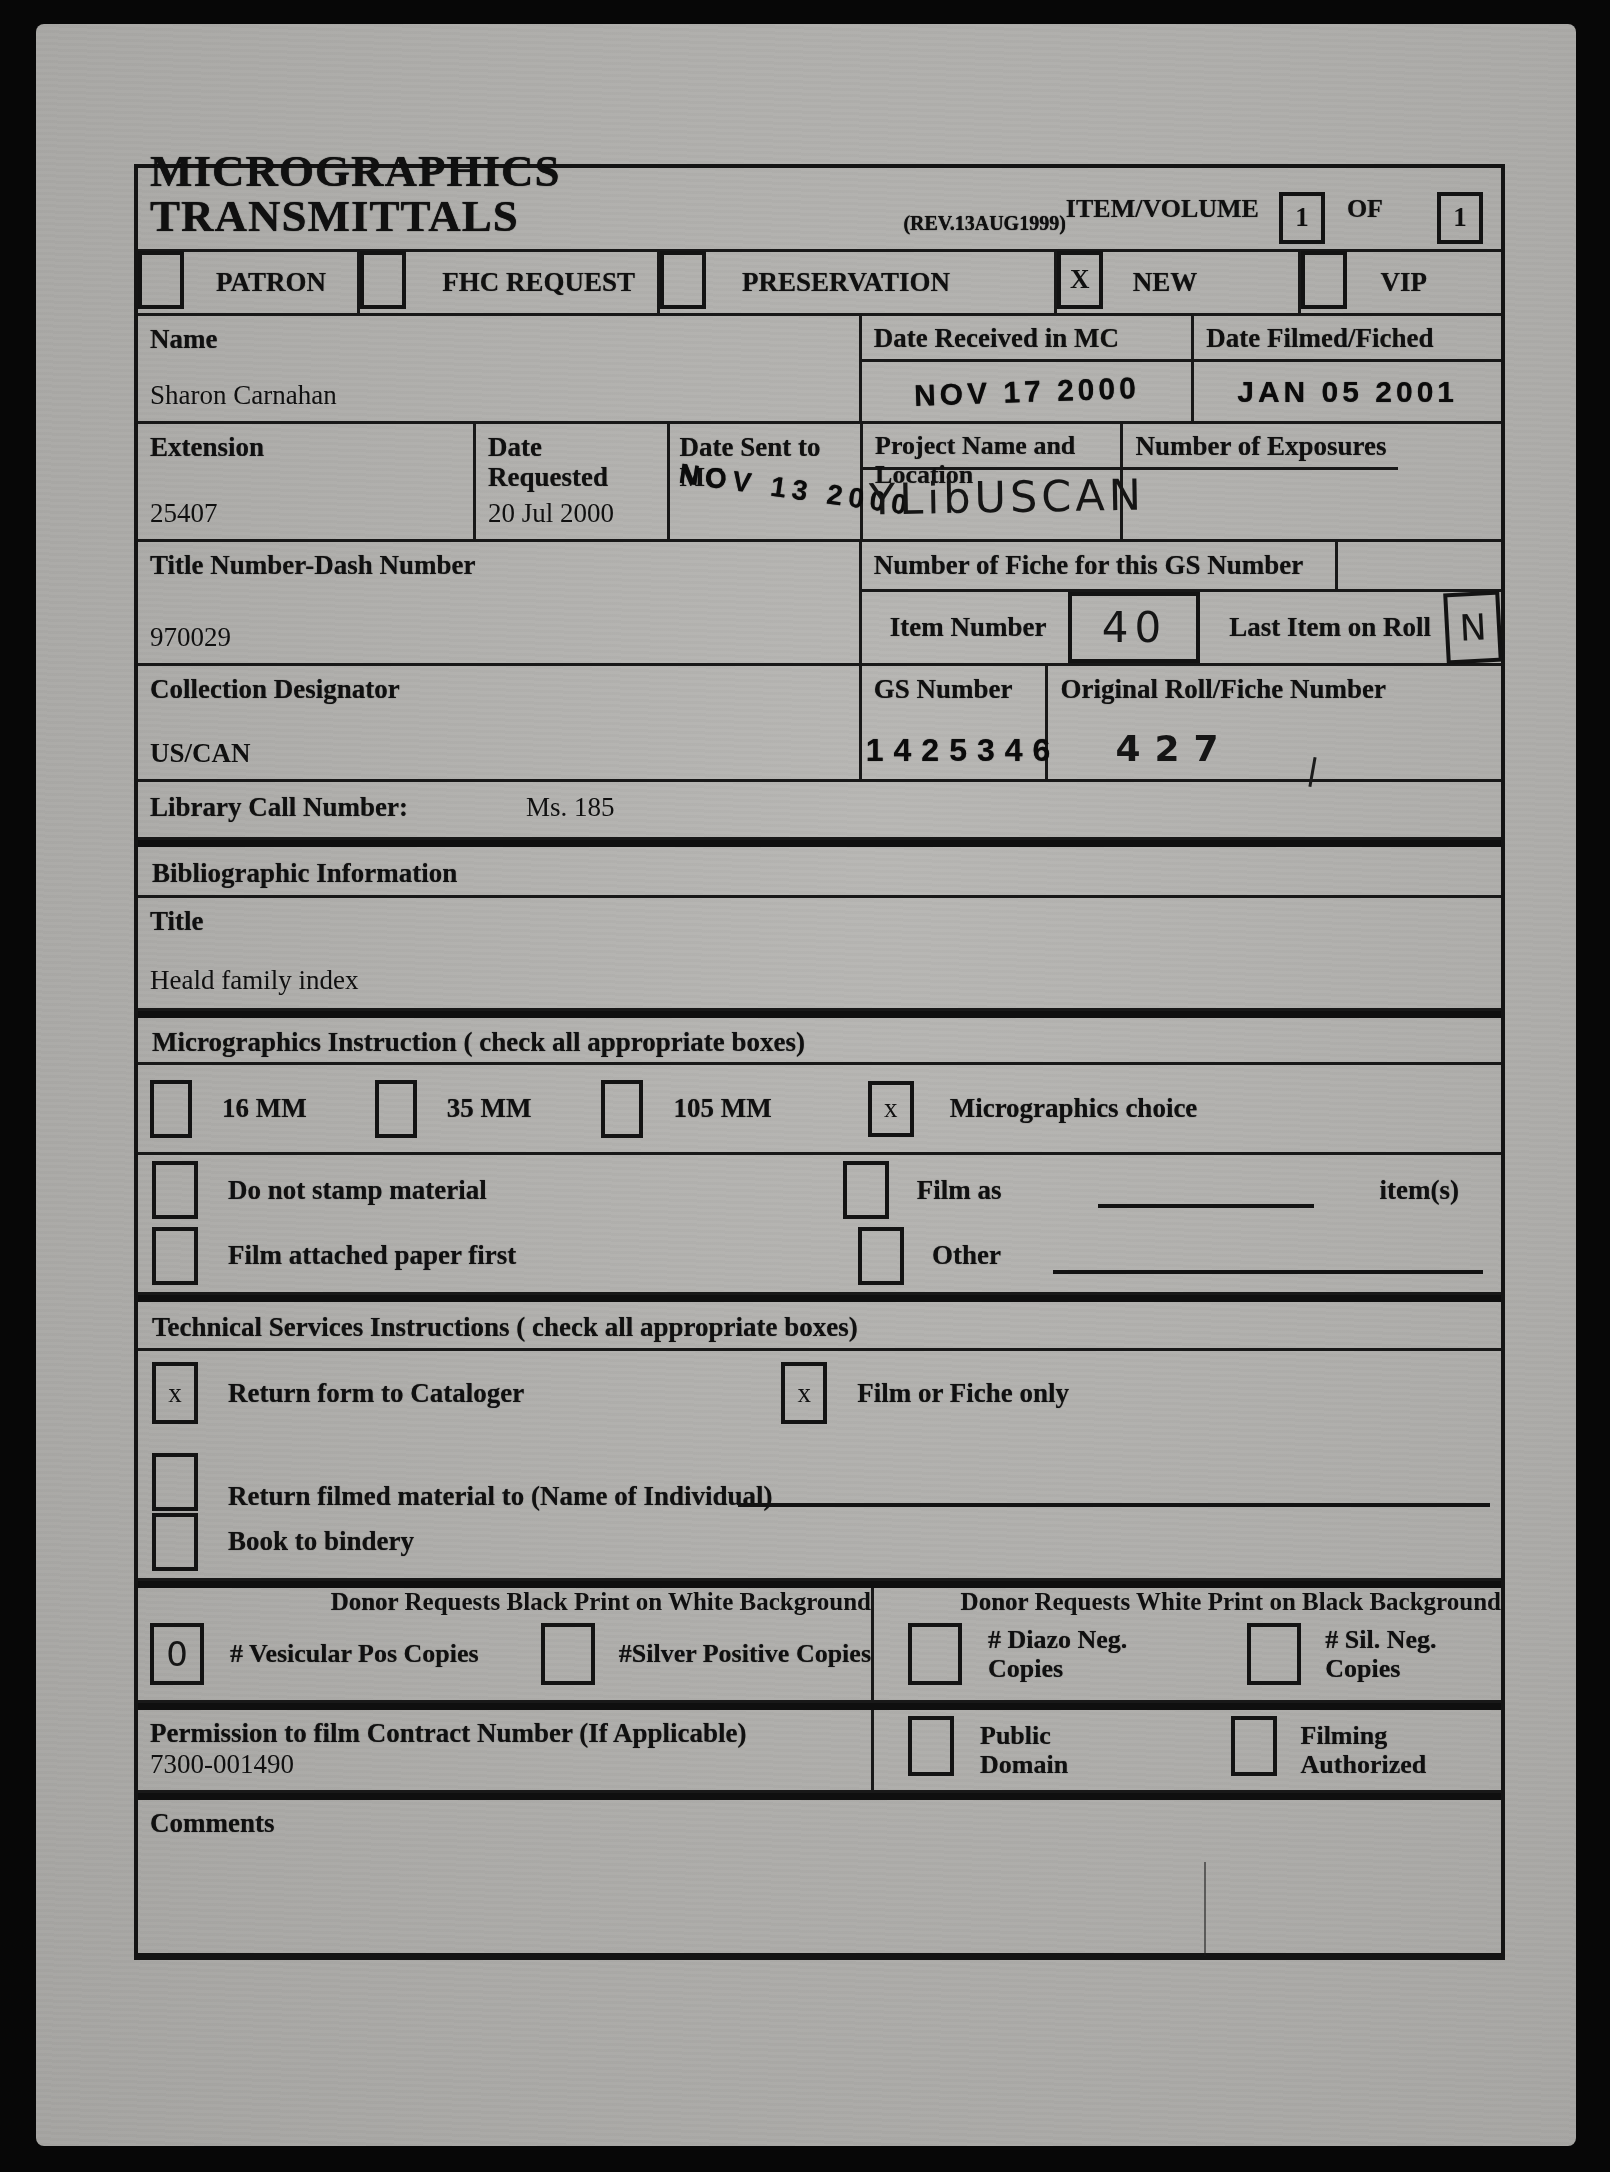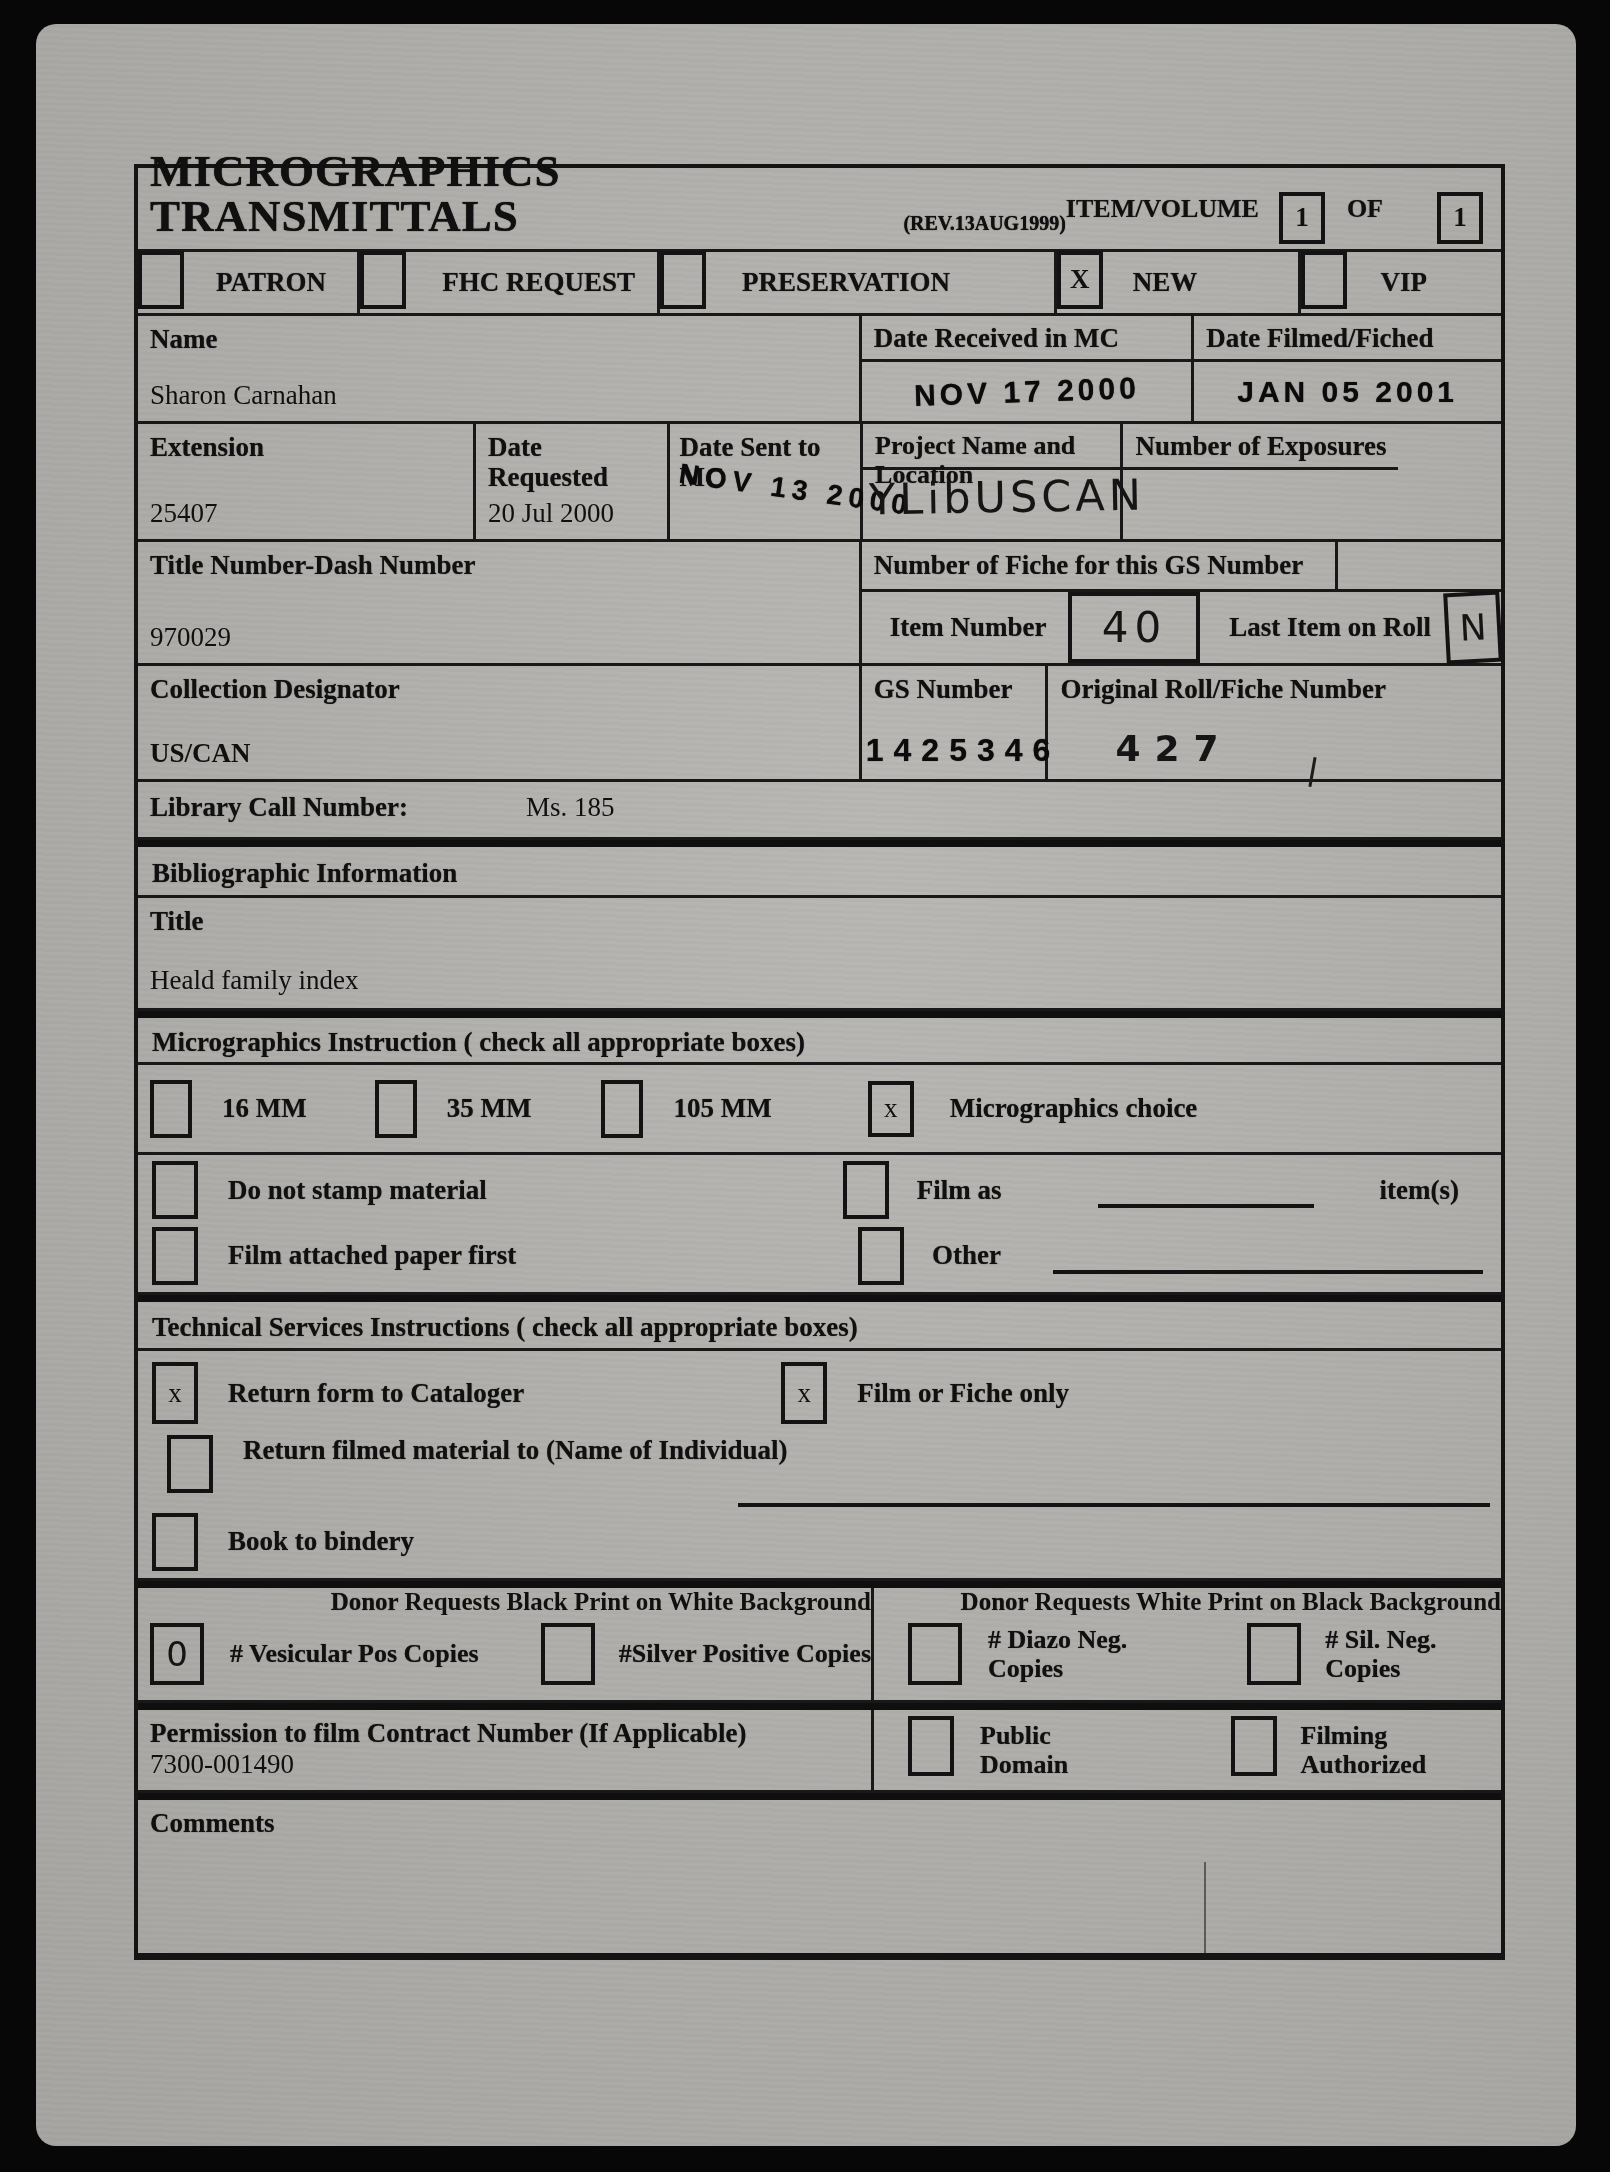--- a/index.html
+++ b/index.html
@@ -1,18 +1,18 @@
 <!DOCTYPE html>
 <html><head>
 <meta charset="utf-8">
 <style>
   *{box-sizing:border-box;margin:0;padding:0}
   html,body{background:#070707}
   body{width:1610px;height:2172px;position:relative;font-family:"Liberation Serif",serif;color:#101010;overflow:hidden}
-  .paper{position:absolute;left:36px;top:24px;width:1540px;height:2122px;background:#b2b1ae;border-radius:20px;
+  .paper{position:absolute;left:36px;top:24px;width:1540px;height:2122px;background:#b2b1ae;border-radius:8px;
          background-image:radial-gradient(ellipse at 55% 38%, rgba(255,255,255,0.08), rgba(0,0,0,0.07)),
                           repeating-linear-gradient(2deg, rgba(0,0,0,0.015) 0 3px, rgba(255,255,255,0.015) 3px 6px);}
   .form{position:absolute;left:98px;top:140px;width:1371px;border:4px solid #141414;border-bottom-width:7px}
   .row{display:flex;border-bottom:3px solid #181818;position:relative;align-items:stretch}
   .cell{position:relative;border-right:3px solid #181818}
   .cell:last-child{border-right:none}
   .lbl{font-weight:700;font-size:27px;line-height:1.12;text-shadow:0 0 1px rgba(10,10,10,.6)}
   .val{font-size:27px}
   .cb{display:inline-flex;align-items:center;justify-content:center;border:4px solid #131313;width:46px;height:52px;flex:none;font-size:27px;font-weight:700;line-height:1}
   .stamp{font-family:"Liberation Sans",sans-serif;font-weight:700;letter-spacing:4px;color:#0b0b0b;text-shadow:0 0 1px rgba(0,0,0,.7)}
@@ -196,21 +196,21 @@
       <span class="lbl">Technical Services Instructions ( check all appropriate boxes)</span>
     </div>
 
     <div class="row" style="height:84px;align-items:center;padding:0 14px;border-bottom:none">
       <span class="cb" style="height:62px;font-weight:400">x</span>
       <span class="lbl" style="margin-left:30px">Return form to Cataloger</span>
       <span class="cb" style="height:62px;margin-left:auto;font-weight:400">x</span>
       <span class="lbl" style="margin-left:30px;margin-right:418px">Film or Fiche only</span>
     </div>
 
-    <div class="row" style="height:76px;align-items:flex-start;padding:0 29px;border-bottom:none">
+    <div class="row" style="height:76px;align-items:flex-end;padding:0 14px;border-bottom:none">
       <span class="cb" style="height:58px"></span>
       <span class="lbl" style="margin-left:30px">Return filmed material to (Name of Individual)</span>
       <span style="position:absolute;left:600px;bottom:4px;width:752px;border-bottom:4px solid #131313;height:0"></span>
     </div>
 
     <div class="row" style="height:70px;align-items:center;padding:0 14px 6px">
       <span class="cb" style="height:58px"></span>
       <span class="lbl" style="margin-left:30px">Book to bindery</span>
     </div>
 

